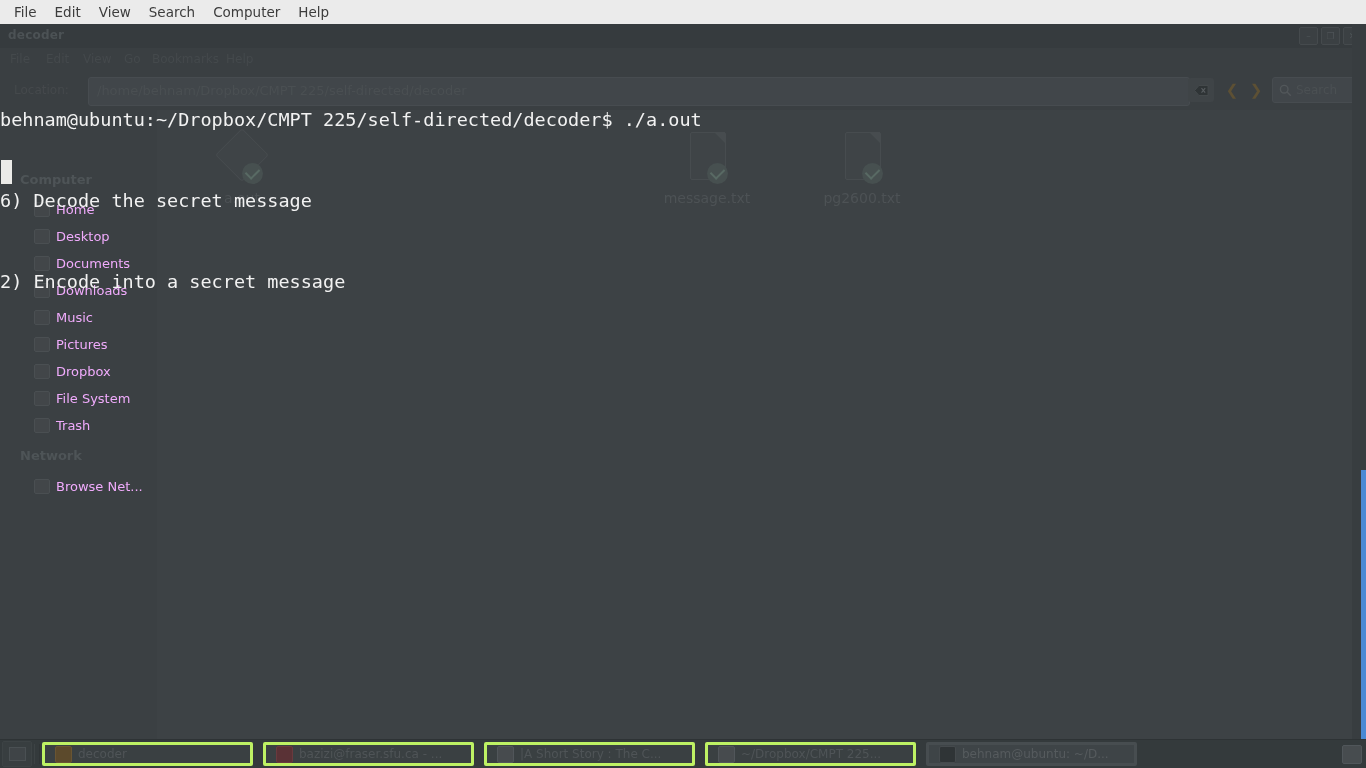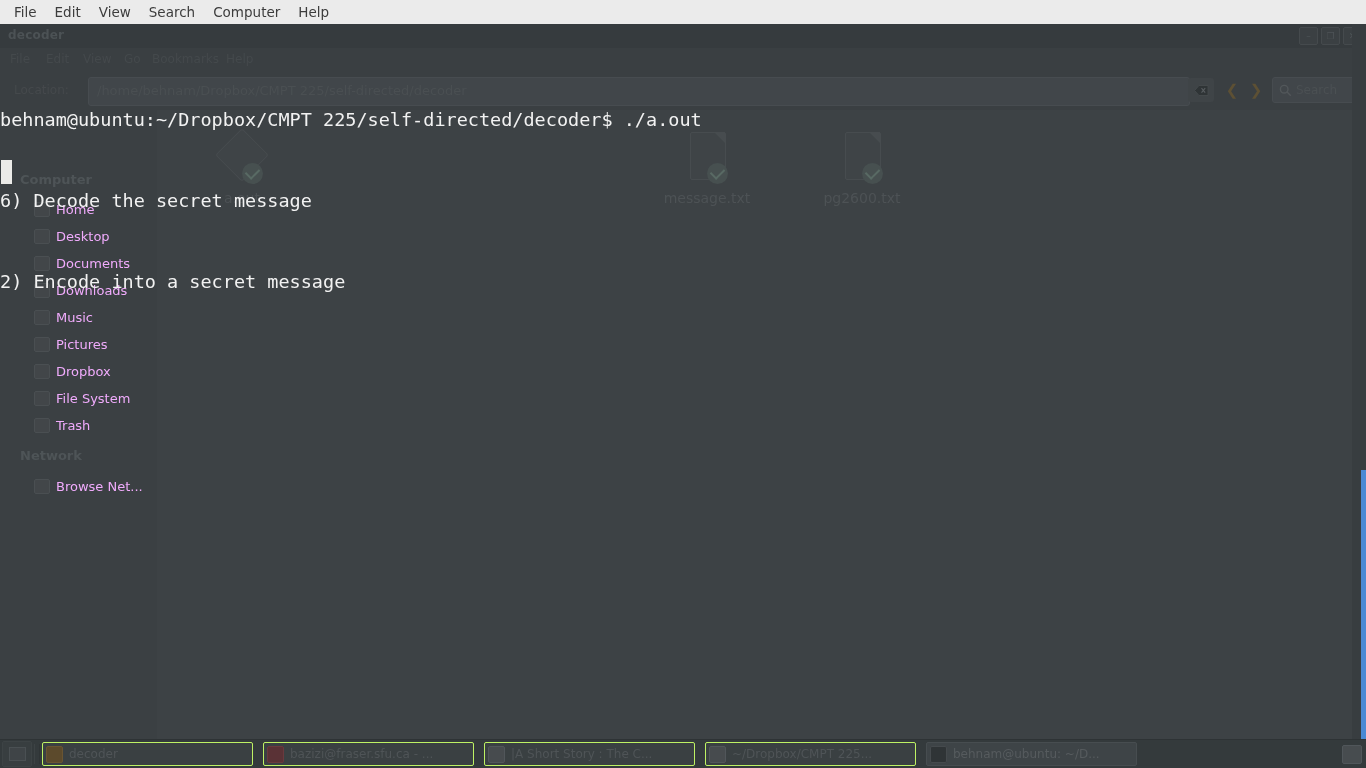--- a/index.html
+++ b/index.html
@@ -332,26 +332,26 @@
     margin: 0 2px;
     border-left: 1px solid #3d4345;
     border-right: 1px solid #2f3436;
   }
   .tb-task {
     height: 24px;
     flex: 0 0 auto;
     width: 211px;
     margin-right: 10px;
     background: #3a4042;
-    border: 1px solid #bef264;
+    border: 3px solid #bef264;
     border-radius: 2px;
     display: flex;
     align-items: center;
     gap: 6px;
-    padding-left: 3px;
+    padding-left: 10px;
     box-sizing: border-box;
     overflow: hidden;
   }
   .tb-task.active {
     background: #3e4447;
     border-color: #474d50;
   }
   .tb-task-ico {
     width: 15px; height: 15px;
     flex: 0 0 auto;

